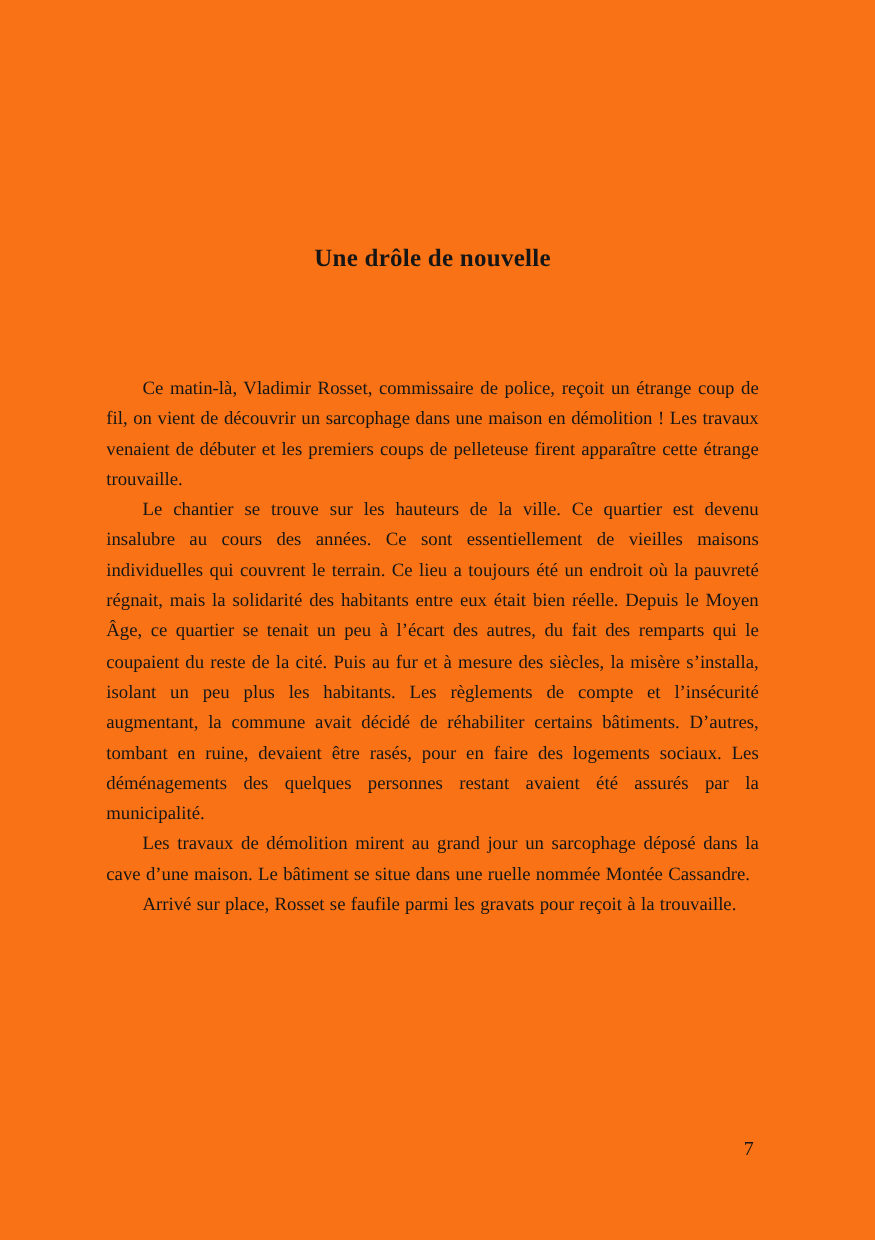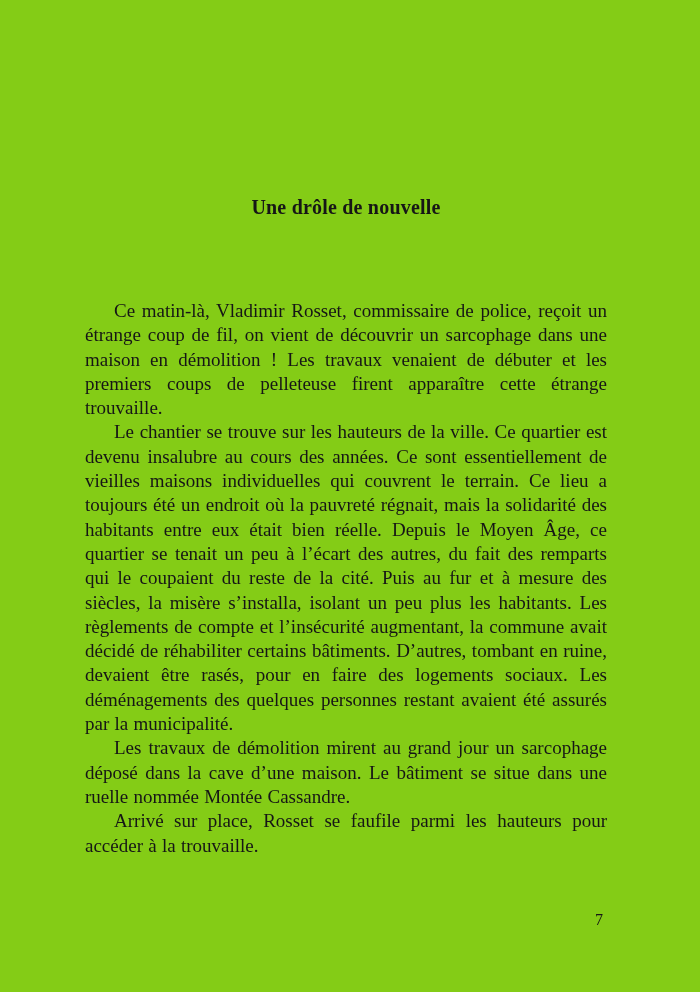--- a/index.html
+++ b/index.html
@@ -4,21 +4,21 @@
 <style>
   html, body {
     margin: 0;
     padding: 0;
     background: #ffffff;
   }
   .page {
     position: relative;
     width: 700px;
     height: 992px;
-    background: #84cc16;
+    background: #f97316;
     font-family: "Liberation Serif", serif;
     color: #161616;
     overflow: hidden;
   }
   .chapter-title {
     position: absolute;
     top: 195px;
     left: 85px;
     width: 522px;
     margin: 0;
@@ -29,21 +29,21 @@
     letter-spacing: 0.2px;
   }
   .body-text {
     position: absolute;
     top: 299px;
     left: 85px;
     width: 522px;
   }
   .body-text p.para {
     margin: 0;
-    font-size: 19px;
+    font-size: 15px;
     line-height: 24.3px;
     text-align: justify;
     text-indent: 29px;
     word-spacing: 0.5px;
   }
   .page-number {
     position: absolute;
     top: 911px;
     left: 85px;
     width: 522px;
@@ -57,17 +57,17 @@
 </head>
 <body>
 
 <div class="page">
   <h1 class="chapter-title">Une drôle de nouvelle</h1>
 
   <div class="body-text">
       <p class="para">Ce matin-là, Vladimir Rosset, commissaire de police, reçoit un étrange coup de fil, on vient de découvrir un sarcophage dans une maison en démolition ! Les travaux venaient de débuter et les premiers coups de pelleteuse firent apparaître cette étrange trouvaille.</p>
       <p class="para">Le chantier se trouve sur les hauteurs de la ville. Ce quartier est devenu insalubre au cours des années. Ce sont essentiellement de vieilles maisons individuelles qui couvrent le terrain. Ce lieu a toujours été un endroit où la pauvreté régnait, mais la solidarité des habitants entre eux était bien réelle. Depuis le Moyen Âge, ce quartier se tenait un peu à l’écart des autres, du fait des remparts qui le coupaient du reste de la cité. Puis au fur et à mesure des siècles, la misère s’installa, isolant un peu plus les habitants. Les règlements de compte et l’insécurité augmentant, la commune avait décidé de réhabiliter certains bâtiments. D’autres, tombant en ruine, devaient être rasés, pour en faire des logements sociaux. Les déménagements des quelques personnes restant avaient été assurés par la municipalité.</p>
       <p class="para">Les travaux de démolition mirent au grand jour un sarcophage déposé dans la cave d’une maison. Le bâtiment se situe dans une ruelle nommée Montée Cassandre.</p>
-      <p class="para">Arrivé sur place, Rosset se faufile parmi les hauteurs pour accéder à la trouvaille.</p>
+      <p class="para">Arrivé sur place, Rosset se faufile parmi les gravats pour reçoit à la trouvaille.</p>
     </div>
 
   <div class="page-number">7</div>
 </div>
 
 </body></html>

